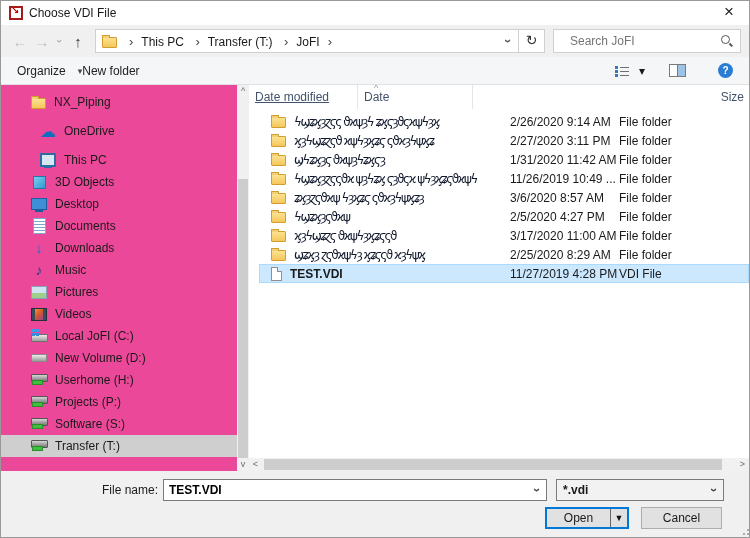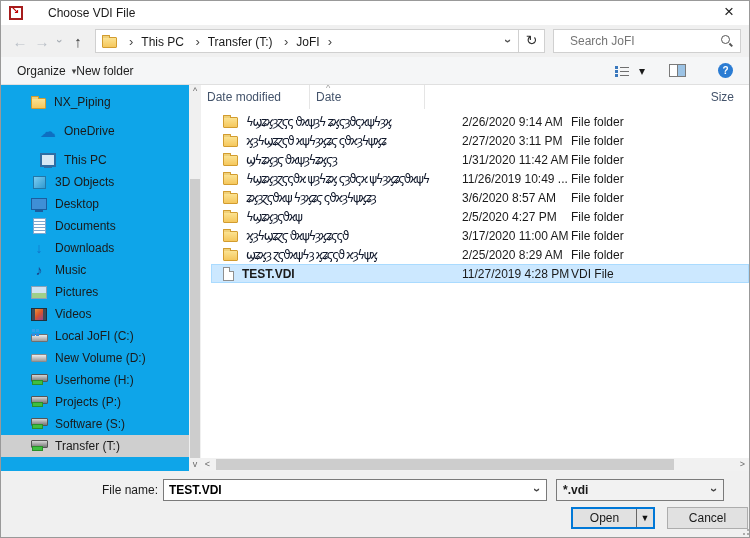--- a/index.html
+++ b/index.html
@@ -7,21 +7,21 @@
   body {
     font-family:"Liberation Sans","DejaVu Sans",sans-serif;
     font-size:12px; color:#1a1a1a; background:#f0f0f0;
     position:relative; overflow:hidden; border:1px solid #999;
   }
 
   
   .titlebar { height:24px; background:#fff; display:flex; align-items:center; padding-left:8px; }
   .appicon { width:14px; height:14px; border:2px solid #a61c1c; background:#fff; position:relative; flex:none; }
   .appicon::before { content:"↘"; position:absolute; left:0; top:-3px; font-size:10px; font-weight:bold; color:#c00000; }
-  .apptitle { margin-left:25px; }
+  .apptitle { margin-left:6px; }
   .closebtn { margin-left:auto; width:40px; height:24px; text-align:center; font-size:17px; line-height:22px; color:#222; }
 
   
   .navbar { height:32px; display:flex; align-items:center; padding:0 8px; background:#f0f0f0; }
   .navbtn { width:22px; text-align:center; font-size:15px; color:#b9bfc7; flex:none; }
   .navbtn.enabled { color:#3b3b3b; }
   .nav-chev { width:14px; font-size:11px; color:#a8aeb5; text-align:center; }
   .chev-d { display:inline-block; transform:rotate(90deg); font-weight:bold; }
   .addressbar { flex:1; height:24px; background:#fff; border:1px solid #d0d0d0; display:flex; align-items:center; margin-left:6px; }
   .addr-folder { margin:0 6px 0 6px; }
@@ -31,36 +31,36 @@
   .addr-chev { width:20px; text-align:center; color:#555; font-size:12px; }
   .refreshbtn { width:26px; height:24px; border-left:1px solid #d0d0d0; text-align:center; font-size:14px; color:#333; line-height:23px; }
   .searchbox { width:188px; height:24px; background:#fff; border:1px solid #d0d0d0; margin-left:8px; display:flex; align-items:center; flex:none; }
   .searchbox input { flex:1; border:none; outline:none; font:inherit; color:#737373; padding-left:16px; background:transparent; min-width:0; }
   .mag { width:24px; position:relative; height:24px; flex:none; }
   .mag::before { content:""; position:absolute; left:5px; top:6px; width:7px; height:7px; border:1.5px solid #555; border-radius:50%; }
   .mag::after { content:""; position:absolute; left:13px; top:15px; width:4px; height:1.5px; background:#555; transform:rotate(45deg); }
 
   
   .toolbar { height:28px; background:#f5f6f7; border-bottom:1px solid #e0e0e0; display:flex; align-items:center; padding:0 16px; }
-  .tool-item { display:flex; align-items:center; gap:6px; color:#222; }
+  .tool-item { display:flex; align-items:center; gap:12px; color:#222; }
   .tool-item .tri { font-size:9px; color:#444; }
   .newfolder { }
   .tool-right { margin-left:auto; display:flex; align-items:center; gap:10px; }
   .ic-details { width:14px; height:12px; position:relative; }
   .ic-details::before { content:""; position:absolute; left:0; top:1px; width:3px; height:3px; background:#3a78bd; box-shadow:0 4px #3a78bd,0 8px #3a78bd; }
   .ic-details::after { content:""; position:absolute; left:5px; top:2px; width:9px; height:1.5px; background:#6f6f6f; box-shadow:0 4px #6f6f6f,0 8px #6f6f6f; }
   .ic-pane { width:17px; height:13px; border:1px solid #7a7a7a; background:#fff; position:relative; margin-left:14px; }
   .ic-pane::before { content:""; position:absolute; right:0; top:0; bottom:0; width:7px; background:#9cc3e5; border-left:1px solid #7a7a7a; }
   .ic-help { width:15px; height:15px; border-radius:50%; background:#2b7cd3; color:#fff; font-weight:bold; font-size:10px; text-align:center; line-height:15px; margin-left:22px; }
 
   
   .main { height:386px; display:flex; }
 
   
-  .sidebar { width:188px; background:#0ea5e9; padding-top:6px; overflow:hidden; }
+  .sidebar { width:236px; background:#ec4899; padding-top:6px; overflow:hidden; }
   .side-item { height:22px; display:flex; align-items:center; gap:8px; padding-left:18px; }
   .side-item.lvl2 { padding-left:30px; }
   .side-item.gap { margin-top:7px;padding-left:39px; }
   .side-item.selected { background:#cfcfcf; }
   .sicon { width:16px; height:16px; flex:none; position:relative; display:flex; align-items:center; justify-content:center; }
 
   
   .vscroll { width:12px; background:#f0f0f0; position:relative; flex:none; }
   .vs-arrow { position:absolute; left:0; width:12px; height:13px; color:#6a6a6a; font-size:9px; text-align:center; line-height:13px; }
   .vs-up { top:0; } .vs-down { bottom:0; }
@@ -87,23 +87,23 @@
   .i-netdrive::before { content:""; position:absolute; top:2px; left:0; width:15px; height:6px; background:linear-gradient(#d6d6d6,#777); border:1px solid #555; border-radius:1px; }
   .i-netdrive::after { content:""; position:absolute; bottom:3px; left:1px; width:9px; height:3px; background:#3fbf3f; border:1px solid #2a8f2a; }
   .i-file { width:11px; height:14px; background:#fff; border:1px solid #8f8f8f; position:relative; flex:none; }
   .i-file::after { content:""; position:absolute; top:-1px; right:-1px; width:4px; height:4px; background:#cce8ff; border-left:1px solid #8f8f8f; border-bottom:1px solid #8f8f8f; }
 
   
   .list { flex:1; background:#fff; position:relative; display:flex; flex-direction:column; overflow:hidden; }
   .lheader { height:24px; display:flex; color:#43536b; flex:none; position:relative; }
   .hcell { display:flex; align-items:center; border-right:1px solid #e5e5e5; }
   .h-name { width:255px; padding-left:22px; }
-  .h-date { width:109px; padding-left:6px; }
+  .h-date { width:109px; padding-left:6px;text-decoration:underline; }
   .h-type { width:115px; padding-left:6px; }
-  .h-size { flex:1; border-right:none; justify-content:flex-end; padding-right:15px; }
+  .h-size { flex:1; border-right:none; justify-content:flex-end; padding-right:5px; }
   .sortcaret { position:absolute; left:125px; top:-2px; color:#9a9a9a; font-size:9px; }
   .rows { padding-top:3px; }
   .row { height:19px; display:flex; align-items:center; margin-left:10px; }
   .row.selected { background:#cce8ff; box-shadow:inset 0 0 0 1px #aadbff; }
   .c-name { width:245px; padding-left:12px; display:flex; align-items:center; gap:8px; overflow:hidden; }
   .c-date { width:109px; padding-left:6px; white-space:nowrap; }
   .c-type { width:115px; padding-left:6px; }
   .c-size { flex:1; }
   .fname { white-space:nowrap; font-weight:bold; }
   .fname.scribble { filter:blur(0.6px); letter-spacing:-1.5px; font-weight:normal; color:#0f172a; transform:scaleY(0.95); font-family:"DejaVu Sans",sans-serif; }
@@ -118,21 +118,21 @@
   
   .footer { height:68px; background:#f0f0f0; position:relative; }
   .fn-row { position:absolute; top:8px; left:0; right:0; display:flex; align-items:center;border-radius:8px; }
   .fn-label { width:162px; text-align:right; padding-right:5px; flex:none; }
   .combo { height:22px; background:#fff; border:1px solid #7a7a7a; display:flex; align-items:center; }
   .combo input { flex:1; border:none; outline:none; font:inherit; font-weight:bold; padding-left:5px; background:transparent; min-width:0; }
   .combo .chev { width:18px; text-align:center; color:#444; font-size:12px; flex:none; }
   .fn-combo { width:384px; }
   .filter-combo { width:168px; margin-left:9px; background:#f2f2f2; }
   .filter-val { flex:1; padding-left:6px; font-weight:bold; }
-  .btn-row { position:absolute; top:36px; right:1px; display:flex; gap:12px; }
+  .btn-row { position:absolute; top:36px; right:27px; display:flex; gap:12px; }
   .btn { height:22px; background:#e1e1e1; border:1px solid #adadad; text-align:center; }
   .btn-open { width:84px; border:2px solid #0078d7; display:flex; align-items:stretch; padding:0; }
   .open-label { flex:1; line-height:18px; }
   .open-arrow { width:17px; border-left:1px solid #666; font-size:9px; line-height:18px; color:#111; }
   .btn-cancel { width:81px; line-height:20px; }
   .grip { position:absolute; right:4px; bottom:4px; width:2px; height:2px; background:#ababab; box-shadow:4px 0 #ababab,0 4px #ababab,4px 4px #ababab,4px -4px transparent; }
   .grip::before { content:""; position:absolute; left:4px; top:-4px; width:2px; height:2px; background:#ababab; }
 </style>
 </head>
 <body>

